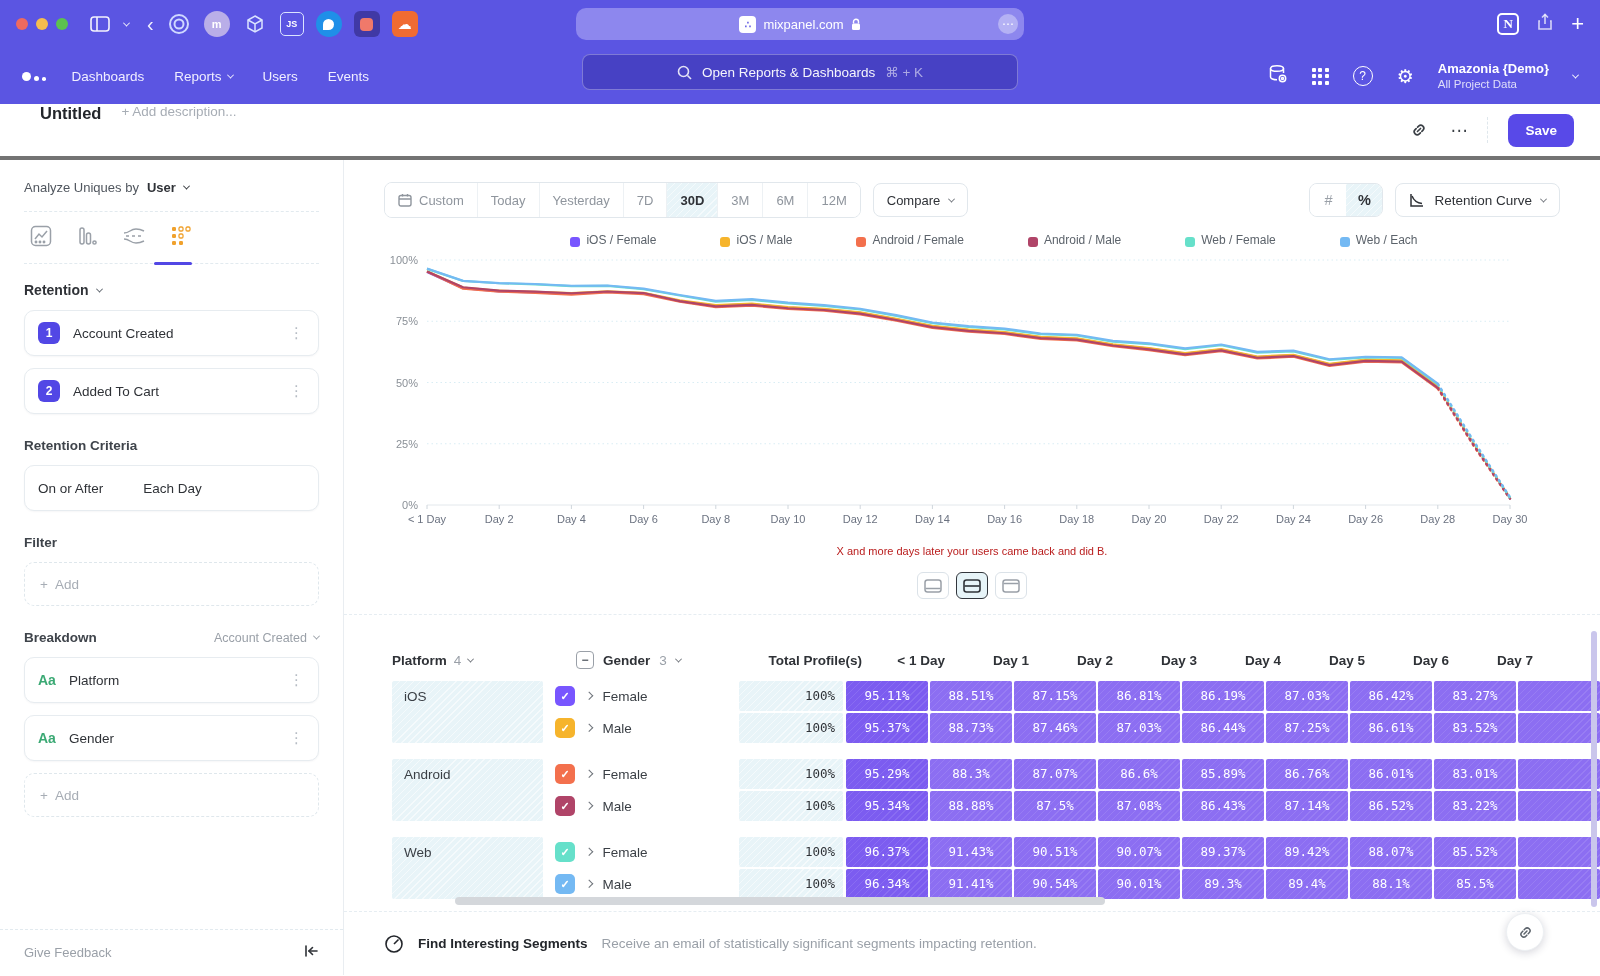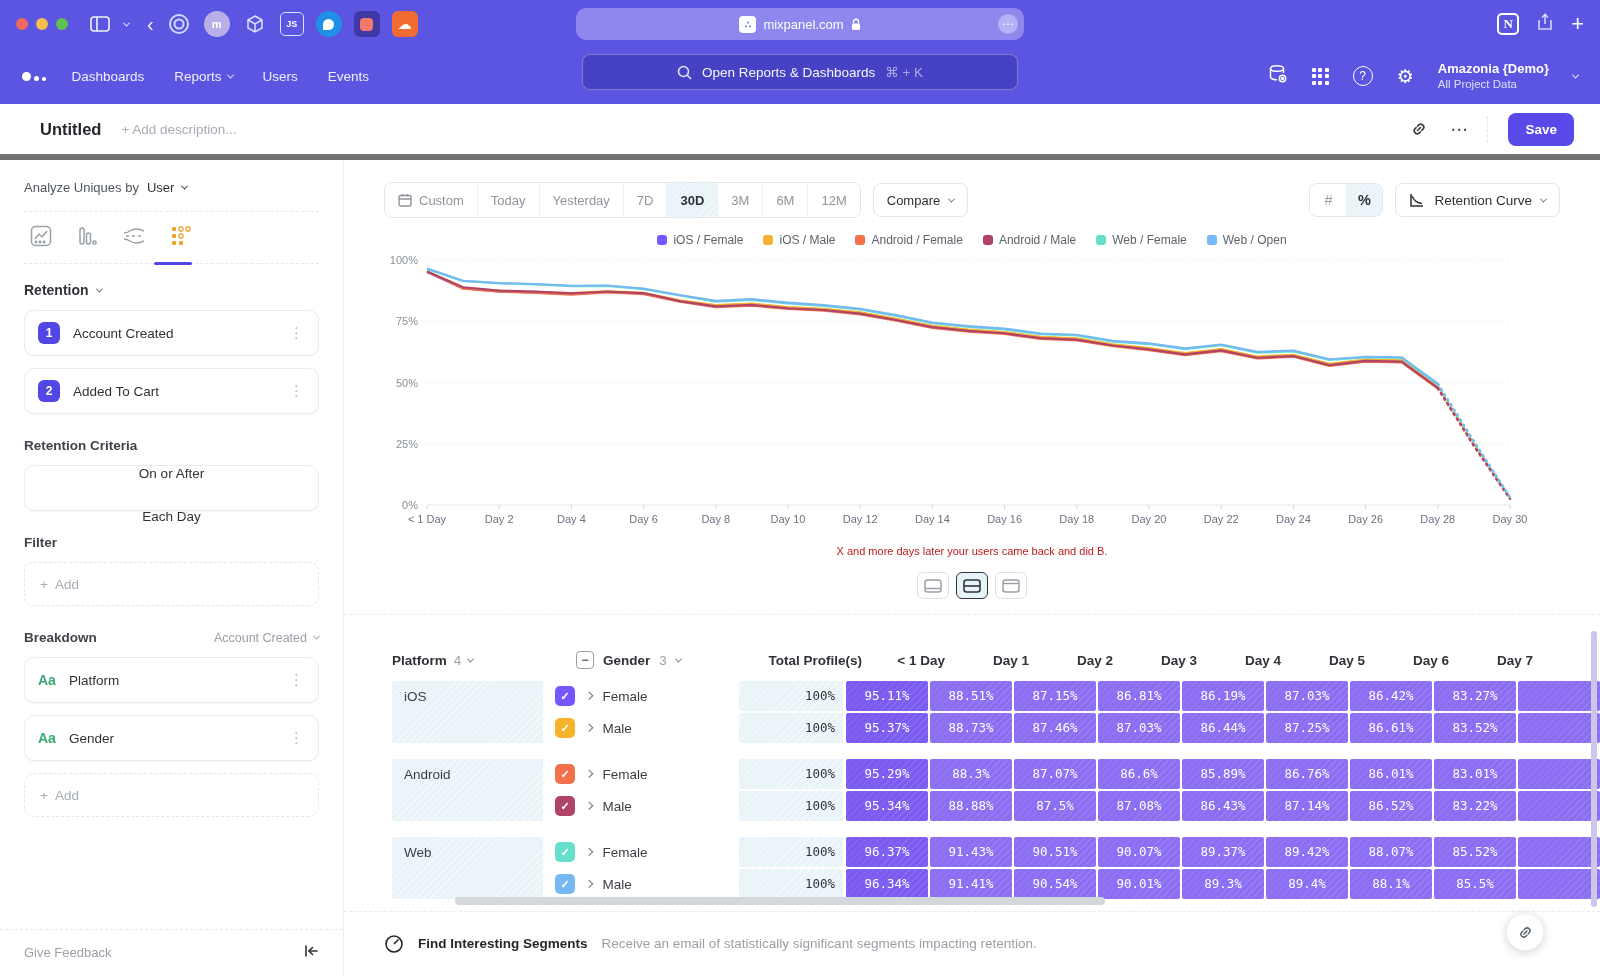--- a/index.html
+++ b/index.html
@@ -50,60 +50,60 @@
   .org { line-height:1.25; }
   .org .org-name { font-size:13px; font-weight:700; }
   .org .org-sub { font-size:11.5px; color:rgba(255,255,255,.8); }
 
   .chev { display:inline-block; width:7px; height:7px; border-right:1.6px solid currentColor;
     border-bottom:1.6px solid currentColor; transform:rotate(45deg) translate(-1px,-1px); }
   .chev.sm { width:5px; height:5px; }
   .chev.right { transform:rotate(-45deg); width:5.5px; height:5.5px; }
 
   
-  .titlebar { height:56px; background:#fff; display:flex; align-items:center;
-    padding:0 26px 0 40px; border-bottom:6px solid #737373; }
+  .titlebar { height:56px; background:#fff; display:flex; 
+    padding:0 26px 0 40px; border-bottom:4px solid #737373; }
   .doc-title { font-size:16.5px; font-weight:700; color:#23262b; }
   .doc-desc { font-size:13.5px; color:#a7adb5; margin-left:20px; }
   .title-right { margin-left:auto; display:flex; align-items:center; }
   .icon-btn { color:#3a3f45; display:flex; align-items:center; justify-content:center; }
   .vdots-sep { border-left:1px dashed #dfe7ec; height:26px; margin:0 20px; }
   .save-btn { background:#5849e8; color:#fff; font-size:13.5px; font-weight:600;
     border:none; border-radius:8px; padding:9px 17px; cursor:pointer; }
 
   
   .content { display:flex; height:815px; }
   .sidebar { width:344px; min-width:344px; border-right:1px solid #e9edf1; display:flex;
     flex-direction:column; }
   .sidebar-scroll { flex:1; padding:20px 24px 0; overflow:hidden; }
   .main { flex:1; display:flex; flex-direction:column; position:relative; overflow:hidden; background:#fff; }
 
   
   .analyze-row { display:flex; align-items:center; gap:8px; font-size:13px; color:#50565e;
     padding-bottom:16px; }
-  .analyze-row b { color:#2f3237; font-weight:400; }
+  .analyze-row b { color:#2f3237; font-weight:700; }
   .type-tabs { display:flex; gap:24px; padding:13px 6px 12px; border-top:1px dashed #e2eaef;
     border-bottom:1px dashed #e2eaef; position:relative; }
   .tab-underline { position:absolute; bottom:-2px; left:130px; width:38px; height:3px;
     background:#5247e5; border-radius:2px; }
   .sec-head { display:flex; align-items:center; gap:8px; font-size:14px; font-weight:700;
     color:#2f3237; margin:18px 0 12px; }
   .sec-label { font-size:13.5px; font-weight:600; color:#3f444b; margin:24px 0 12px; }
   .bd-head { display:flex; align-items:center; margin:24px 0 12px; }
   .bd-right { margin-left:auto; color:#9aa0a8; font-size:12.5px; display:flex; align-items:center; gap:7px; }
   .card { border:1px solid #e7ecf0; border-radius:10px; height:46px; display:flex;
     align-items:center; padding:0 13px; margin-bottom:12px; background:#fff;
     box-shadow:0 1px 2px rgba(20,20,40,.04); }
   .badge { width:22px; height:22px; border-radius:6px; background:#5247e5; color:#fff;
     font-size:12px; font-weight:700; display:flex; align-items:center; justify-content:center; }
   .card .lbl { margin-left:13px; font-size:13.5px; color:#2f3237; }
   .kebab { margin-left:auto; color:#b6bcc4; font-size:15px; letter-spacing:1px;
     font-family:"DejaVu Sans",sans-serif; }
   .aa { color:#3ba974; font-weight:700; font-size:14px; }
-  .crit-card { gap:28px;flex-direction:column; }
+  .crit-card { gap:40px; }
   .crit-card span { font-size:13.5px; color:#2f3237; }
   .add-card { border:1px dashed #dfe7ec; border-radius:10px; height:44px; display:flex;
     align-items:center; padding:0 15px; color:#a7adb5; font-size:13.5px; gap:7px; margin-bottom:6px; }
   .sidebar-footer { height:46px; border-top:1px dashed #e2eaef; display:flex; align-items:center;
     justify-content:space-between; padding:0 24px; color:#9aa0a8; font-size:13px; }
 
   
   .controls { display:flex; align-items:center; margin:22px 40px 0; }
   .range-group { display:flex; border:1px solid #e1e7ec; border-radius:8px; overflow:hidden; }
   .range-btn { padding:0 13px; height:34px; display:flex; align-items:center; gap:7px;
@@ -120,21 +120,21 @@
   .unit.active { color:#2f3237; font-weight:700; }
   .charttype-btn { border:1px solid #e1e7ec; border-radius:8px; height:34px; padding:0 13px;
     display:flex; align-items:center; gap:9px; font-size:13.5px; color:#2f3237; background:#fff; }
 
   .lace { background-color:#e8f4f8;
     background-image:repeating-linear-gradient(135deg, rgba(255,255,255,.55) 0 1px, transparent 1px 5px); }
 
   
   .legend { display:flex; justify-content:center; gap:20px; margin-top:15px; font-size:12px;
     color:#5c636b; }
-  .legend-item { display:flex; align-items:center; gap:6px; }
+  .legend-item { display:flex; align-items:flex-end; gap:6px;margin-left:44px; }
   .swatch { width:10px; height:10px; border-radius:3px; }
   .chart-wrap { margin:4px 40px 0; }
   .caption { text-align:center; color:#b91c1c; font-size:11px; margin-top:6px; }
   .toggles { display:flex; justify-content:center; gap:7px; margin-top:15px; }
   .toggle-btn { width:32px; height:27px; border:1px solid #dbe2e8; border-radius:6px;
     display:flex; align-items:center; justify-content:center; background:#fff; }
   .toggle-btn.active { border:1.6px solid #32363c; background:#e7f4f8; }
 
   
   .table-sec { flex:1; border-top:1px dashed #e6edf2; margin-top:15px; padding:14px 0 0 48px;
@@ -499,21 +499,21 @@
         <span class="legend-item">
           <span class="swatch" style="background: rgb(176, 68, 104);"></span>
           <span>Android / Male</span>
         </span>
         <span class="legend-item">
           <span class="swatch" style="background: rgb(102, 224, 202);"></span>
           <span>Web / Female</span>
         </span>
         <span class="legend-item">
           <span class="swatch" style="background: rgb(116, 185, 243);"></span>
-          <span>Web / Open</span>
+          <span>Web / Each</span>
         </span>
       </div>
 
     <div class="chart-wrap">
       <svg width="1176" height="284" viewBox="0 0 1176 284">
           <line x1="43" x2="1126" y1="254" y2="254" stroke="#e3e8ec" stroke-width="1"></line>
           <text x="34" y="258" text-anchor="end" font-size="11" fill="#8a9097">0%</text>
           <line x1="43" x2="1126" y1="192.75" y2="192.75" stroke="#d9edf4" stroke-width="1" stroke-dasharray="1.5 3"></line>
           <text x="34" y="196.75" text-anchor="end" font-size="11" fill="#8a9097">25%</text>
           <line x1="43" x2="1126" y1="131.5" y2="131.5" stroke="#d9edf4" stroke-width="1" stroke-dasharray="1.5 3"></line>

